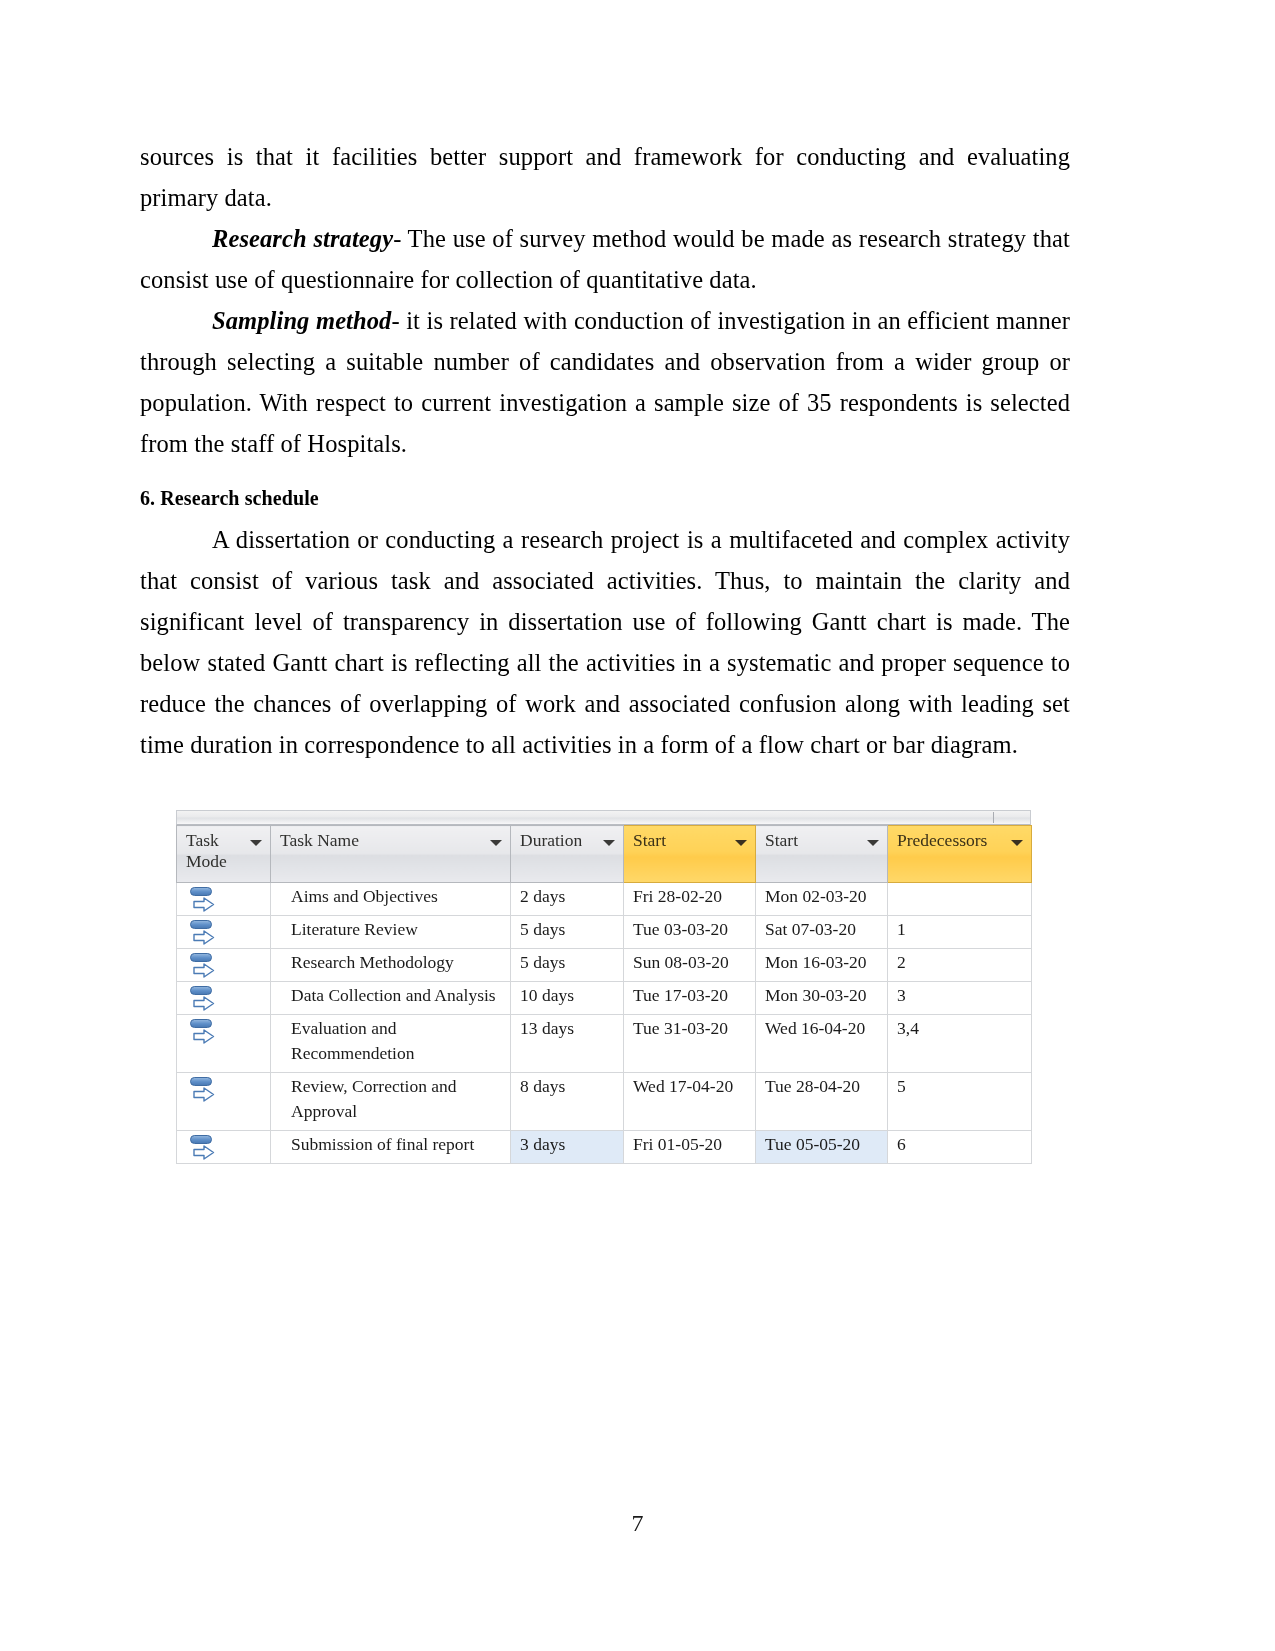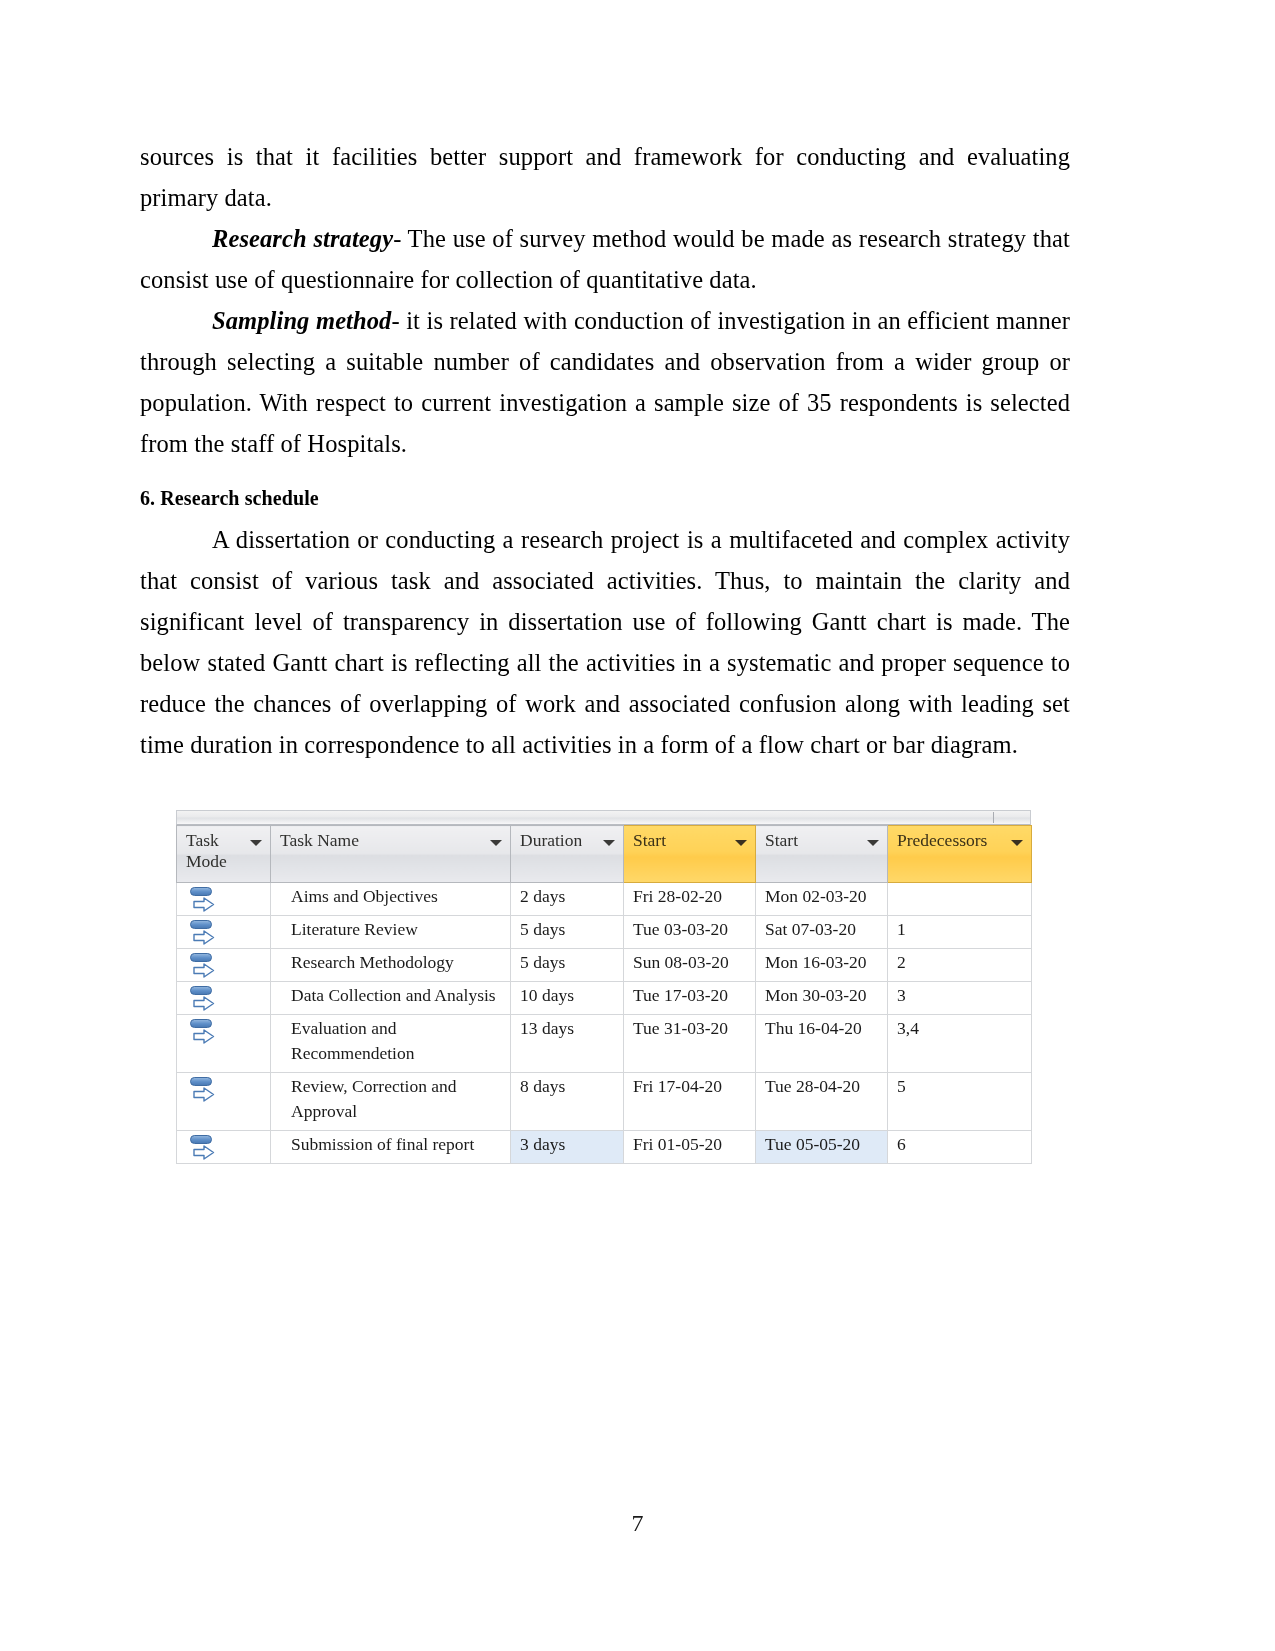--- a/index.html
+++ b/index.html
@@ -352,38 +352,38 @@
               <span class="arrow">
                 <svg width="22" height="15" viewBox="0 0 22 15">
                     <path d="M1 4.5 H11 V1 L20.5 7.5 L11 14 V10.5 H1 Z" fill="#ffffff" stroke="#4b7bb5" stroke-width="1.4" stroke-linejoin="round"></path>
                   </svg>
               </span>
             </span>
           </td>
           <td class="name-cell">Evaluation and Recommendetion</td>
           <td>13 days</td>
           <td>Tue 31-03-20</td>
-          <td>Thu 16-04-20</td>
+          <td>Wed 16-04-20</td>
           <td>3,4</td>
         </tr>
 
         <tr>
           <td class="mode-cell">
             <span class="mode-icon">
               <span class="pill"></span>
               <span class="arrow">
                 <svg width="22" height="15" viewBox="0 0 22 15">
                     <path d="M1 4.5 H11 V1 L20.5 7.5 L11 14 V10.5 H1 Z" fill="#ffffff" stroke="#4b7bb5" stroke-width="1.4" stroke-linejoin="round"></path>
                   </svg>
               </span>
             </span>
           </td>
           <td class="name-cell">Review, Correction and Approval</td>
           <td>8 days</td>
-          <td>Fri 17-04-20</td>
+          <td>Wed 17-04-20</td>
           <td>Tue 28-04-20</td>
           <td>5</td>
         </tr>
 
         <tr>
           <td class="mode-cell">
             <span class="mode-icon">
               <span class="pill"></span>
               <span class="arrow">
                 <svg width="22" height="15" viewBox="0 0 22 15">

